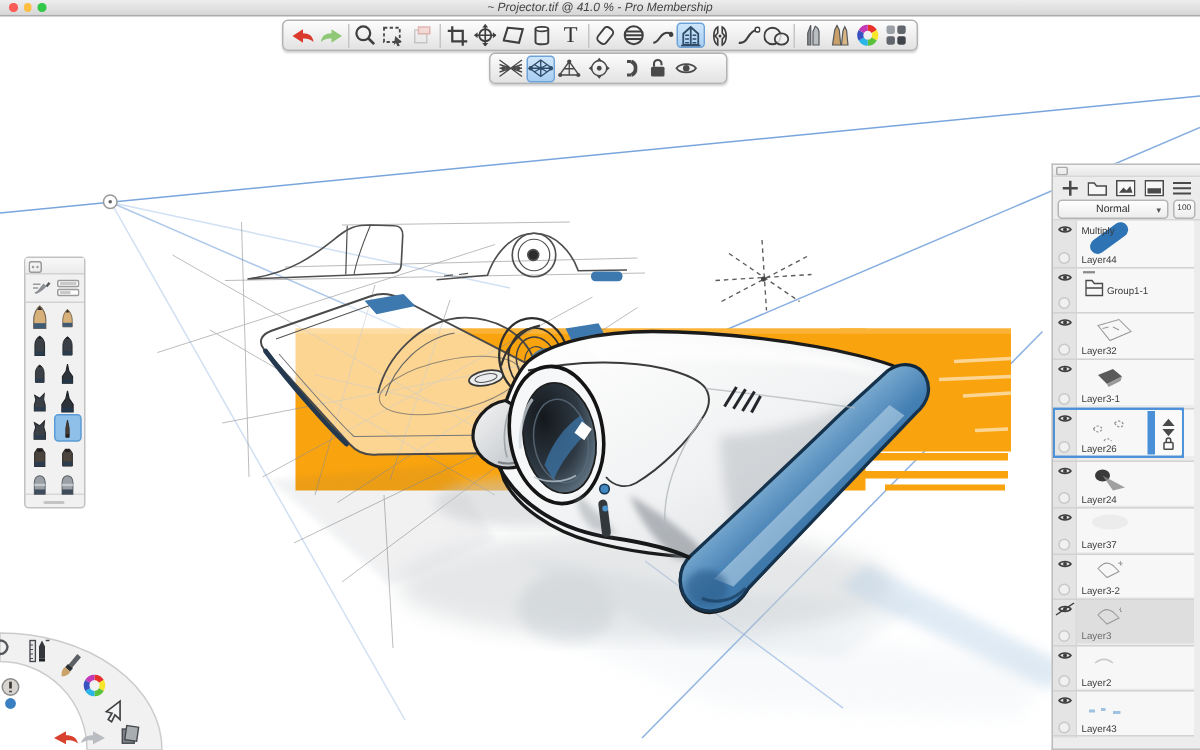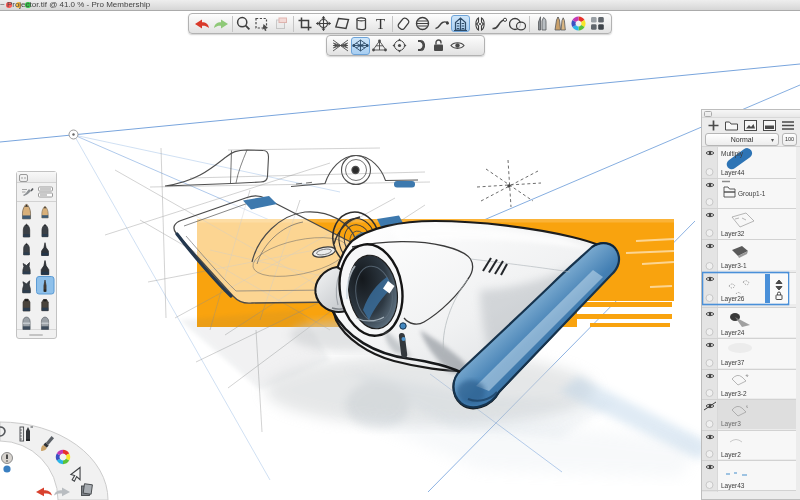--- a/index.html
+++ b/index.html
@@ -3,22 +3,22 @@
 <meta charset="utf-8">
 <style>
 * { margin:0; padding:0; box-sizing:border-box; }
 html,body { width:800px; height:500px; overflow:hidden; background:#fff;
   font-family:"Liberation Sans", sans-serif; }
 #stage { position:relative; width:800px; height:500px; }
 #art { position:absolute; left:0; top:0; }
 #titlebar { position:absolute; left:0; top:0; width:800px; height:11px;
   background:linear-gradient(#eeeeee,#d6d6d6); border-bottom:1px solid #ababab; }
 .tl { position:absolute; top:2px; width:5.5px; height:5.5px; border-radius:50%; }
-#title { position:absolute; top:0; left:0; width:800px; 
-  font-size:8px; line-height:10px; color:#434343; }
+#title { position:absolute; top:0; left:0; width:800px; text-align:center;
+  font-size:8px; line-height:10px; color:#434343;font-style:italic; }
 .bar { position:absolute; background:linear-gradient(#fdfdfd,#e2e2e2);
   border:1px solid #b2b2b2; border-radius:4px; display:flex; align-items:center;
   box-shadow:0 1px 1.5px rgba(0,0,0,0.18); }
 #tb1 { left:188px; top:13px; width:424px; height:21px; padding-left:3px; }
 #tb2 { left:326px; top:35px; width:159px; height:21px; padding-left:4px; }
 .ti { width:19px; height:17px; display:flex; align-items:center; justify-content:center; flex:none; position:relative; }
 .ti2 { width:19.5px; height:18px; display:flex; align-items:center; justify-content:center; flex:none; }
 .sep { width:1px; height:16px; background:#c5c5c5; margin:0 1.5px; flex:none; }
 .sel { background:linear-gradient(#cfe6fa,#a8cef2); border:1px solid #6da3d8; border-radius:3px; }
 #brushes { position:absolute; left:16px; top:171px; width:41px; height:168px;

